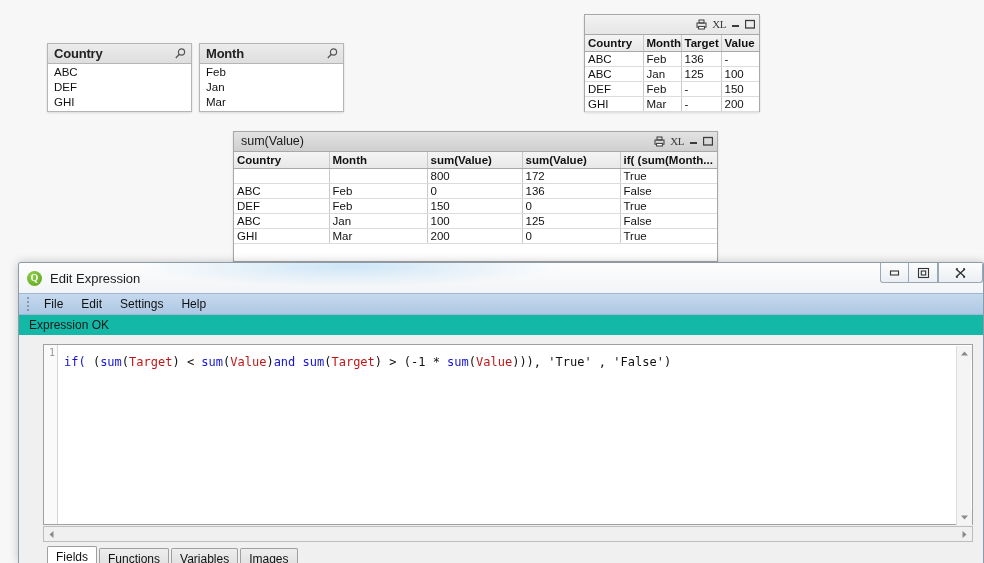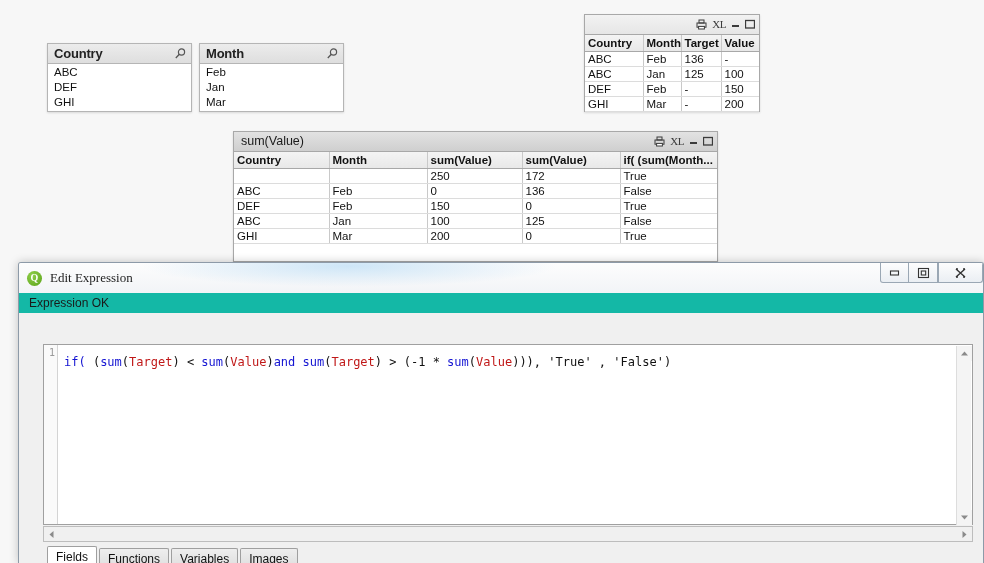--- a/index.html
+++ b/index.html
@@ -124,21 +124,21 @@
     width: 15px; height: 15px; border-radius: 50%;
     background: radial-gradient(circle at 35% 30%, #8fce4a, #5aa318);
     color: #fff; font-size: 10px; font-weight: bold;
     display: flex; align-items: center; justify-content: center;
     font-family: "Liberation Serif", serif;
     line-height: 1;
     flex: none;
   }
   #dlg-title {
     font-size: 13px; color: #1d1d1d; margin-left: 8px;
-    position: relative; z-index: 2; font-family: Liberation Serif, serif;
+    position: relative; z-index: 2;
   }
   .wbtns { margin-left: auto; display: flex; height: 100%; align-items: flex-start; position: relative; z-index: 2;}
   .wbtn {
     width: 29px; height: 20px;
     border: 1px solid #9aa7b4;
     border-top: none;
     background: linear-gradient(#fdfdfd, #eaeef3);
     display: flex; align-items: center; justify-content: center;
   }
   .wbtn + .wbtn { border-left: none; }
@@ -383,21 +383,21 @@
           <th>Month</th>
           <th>sum(Value)</th>
           <th>sum(Value)</th>
           <th>if( (sum(Month...</th>
         </tr>
       </thead>
       <tbody>
         <tr class="totalrow">
           <td></td>
           <td></td>
-          <td class="num">250</td>
+          <td class="num">800</td>
           <td class="num">172</td>
           <td>True</td>
         </tr>
         <tr>
           <td>ABC</td>
           <td>Feb</td>
           <td class="num">0</td>
           <td class="num">136</td>
           <td>False</td>
         </tr>
@@ -445,20 +445,32 @@
         </span>
         <span class="wbtn close">
           <svg width="15" height="12" viewBox="0 0 15 12">
             <path d="M3 2 L12 10 M12 2 L3 10" stroke="#333" stroke-width="1.4" fill="none"></path>
             <path d="M3 2 L5 2 M10 2 L12 2 M3 10 L5 10 M10 10 L12 10" stroke="#333" stroke-width="1.4"></path>
           </svg>
         </span>
       </span>
     </div>
 
+    <div id="menubar">
+      <span class="grip">
+          <i></i>
+          <i></i>
+          <i></i>
+          <i></i>
+        </span>
+      <span class="menu-item">File</span>
+      <span class="menu-item">Edit</span>
+      <span class="menu-item">Settings</span>
+      <span class="menu-item">Help</span>
+    </div>
 
     <div id="statusline">Expression OK</div>
 
     <div id="editor-wrap">
       <div id="gutter">
         <span>1</span>
       </div>
       <div id="code"><span class="tk-fn">if(</span><span class="tk-op"> (</span><span class="tk-fn">sum</span><span class="tk-op">(</span><span class="tk-field">Target</span><span class="tk-op">)</span><span class="tk-op"> &lt; </span><span class="tk-fn">sum</span><span class="tk-op">(</span><span class="tk-field">Value</span><span class="tk-op">)</span><span class="tk-fn">and</span><span class="tk-op"> </span><span class="tk-fn">sum</span><span class="tk-op">(</span><span class="tk-field">Target</span><span class="tk-op">)</span><span class="tk-op"> &gt; (</span><span class="tk-op">-1</span><span class="tk-op"> * </span><span class="tk-fn">sum</span><span class="tk-op">(</span><span class="tk-field">Value</span><span class="tk-op">)))</span><span class="tk-str">, 'True' , 'False')</span></div>
       <div class="vscroll">
         <span class="sb-arrow">

